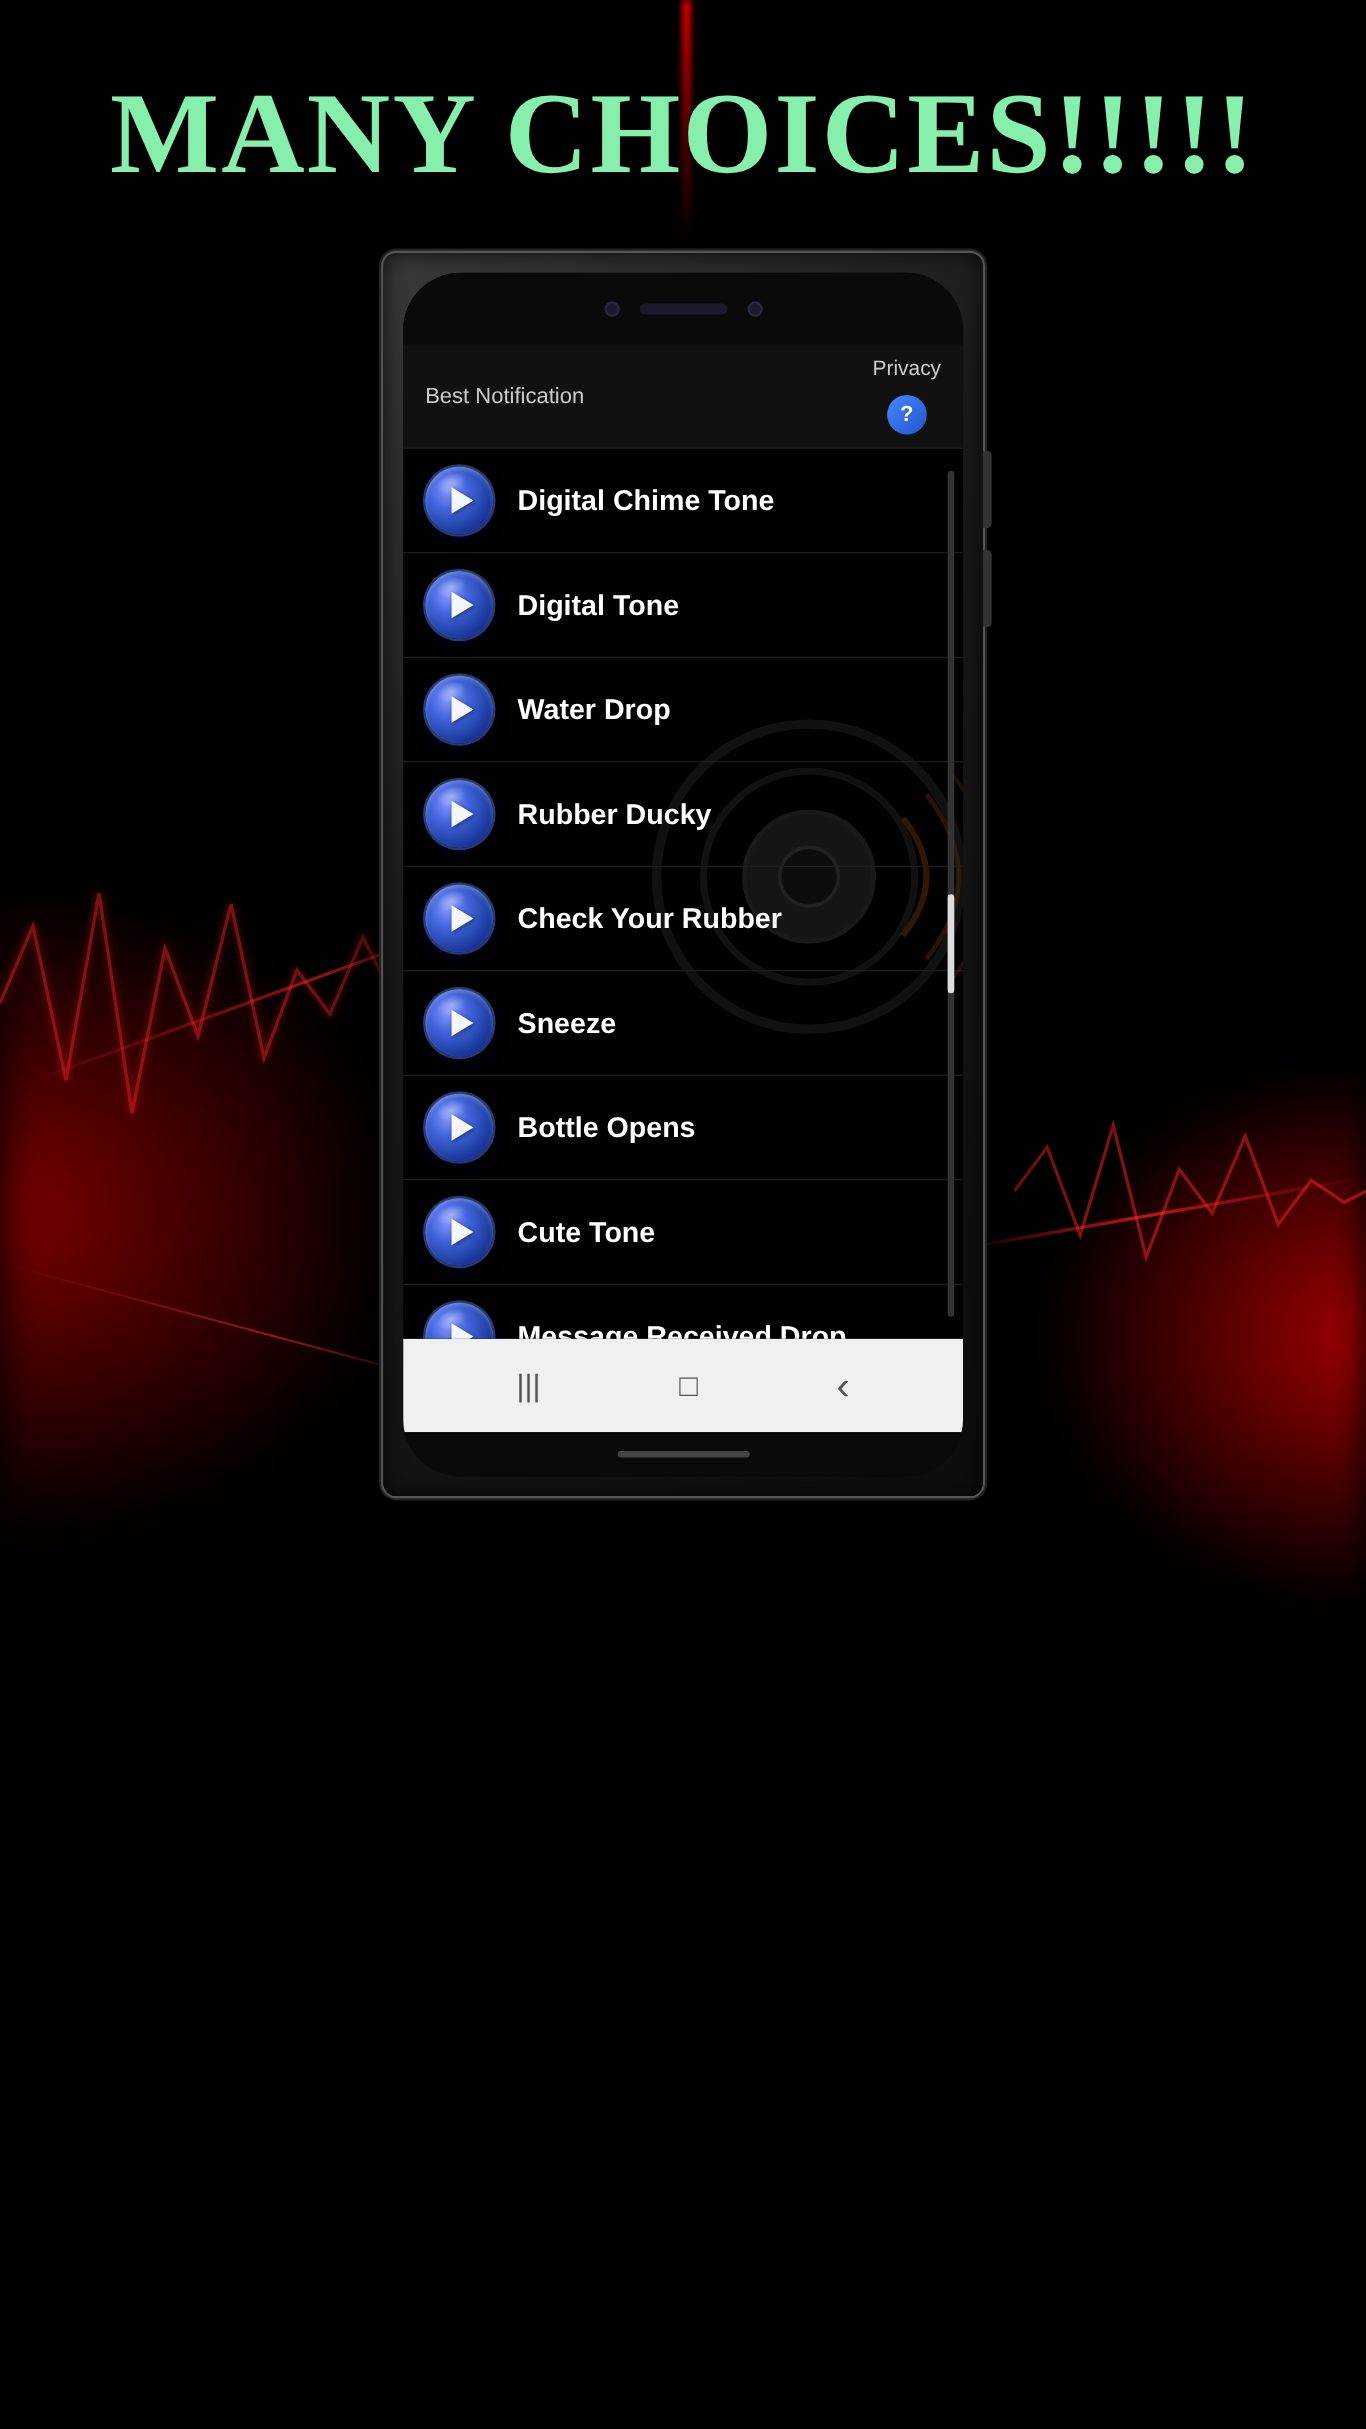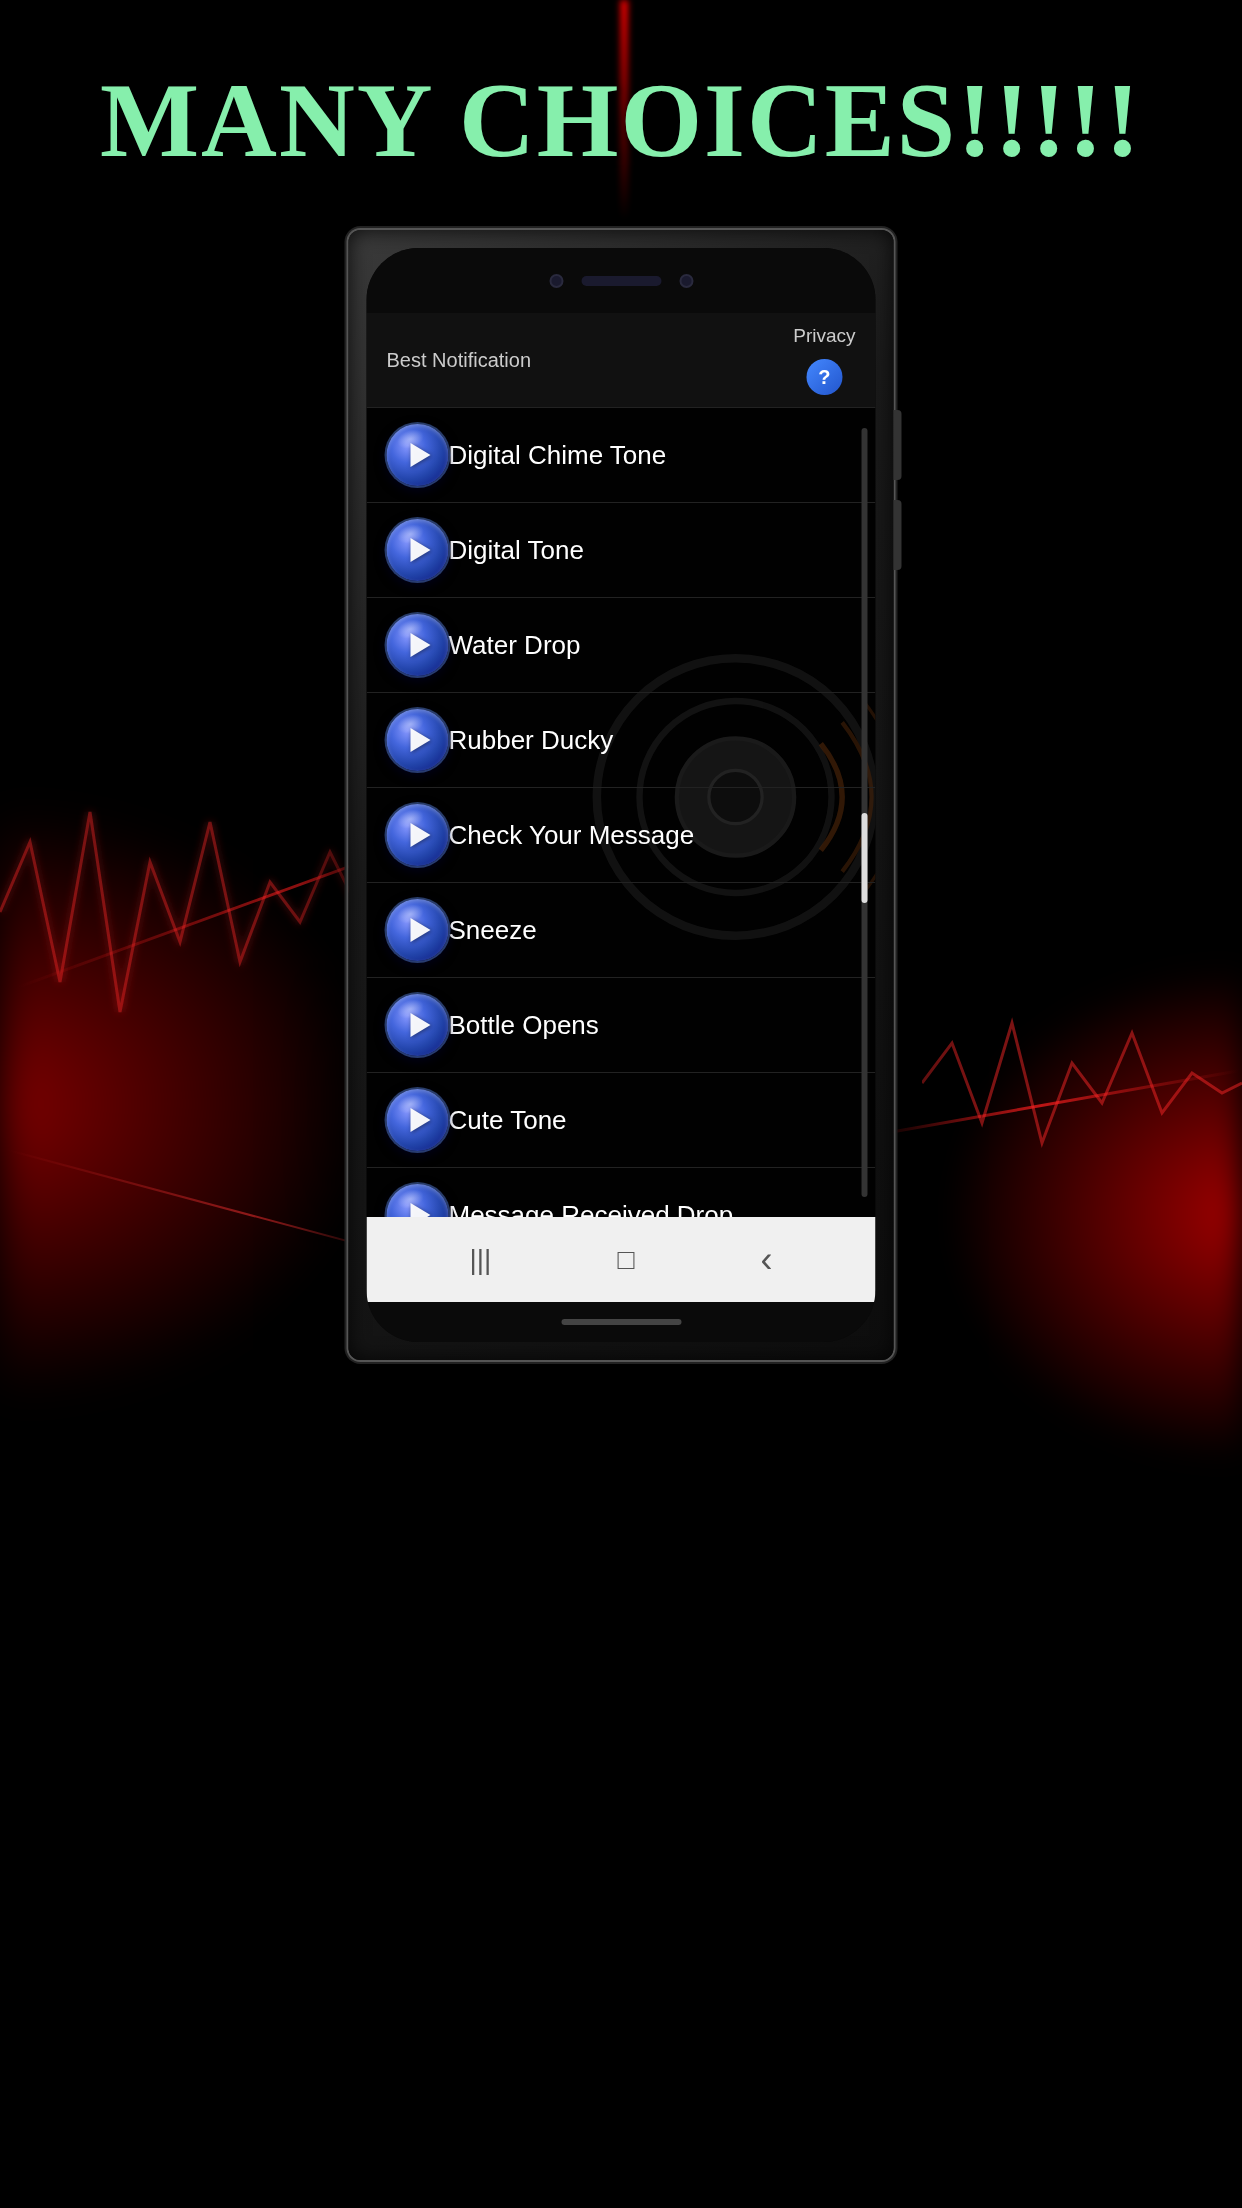--- a/index.html
+++ b/index.html
@@ -310,21 +310,22 @@
       border-top: 12px solid transparent;
       border-bottom: 12px solid transparent;
       border-left: 20px solid rgba(255,255,255,0.95);
       margin-left: 5px;
       filter: drop-shadow(1px 1px 2px rgba(0,0,0,0.5));
     }
 
     .tone-label {
       color: #fff;
       font-size: 26px;
-      font-weight: 400;
+      font-weight: 700;
+      margin-left: 22px;
     }
 
     
     .nav-bar {
       height: 85px;
       background: #f0f0f0;
       display: flex;
       align-items: center;
       justify-content: space-around;
       padding: 0 40px;
@@ -447,21 +448,21 @@
             <div class="tone-item">
               <div class="play-btn">
                 <div class="play-triangle"></div>
               </div>
               <span class="tone-label">Rubber Ducky</span>
             </div>
             <div class="tone-item">
               <div class="play-btn">
                 <div class="play-triangle"></div>
               </div>
-              <span class="tone-label">Check Your Message</span>
+              <span class="tone-label">Check Your Rubber</span>
             </div>
             <div class="tone-item">
               <div class="play-btn">
                 <div class="play-triangle"></div>
               </div>
               <span class="tone-label">Sneeze</span>
             </div>
             <div class="tone-item">
               <div class="play-btn">
                 <div class="play-triangle"></div>

